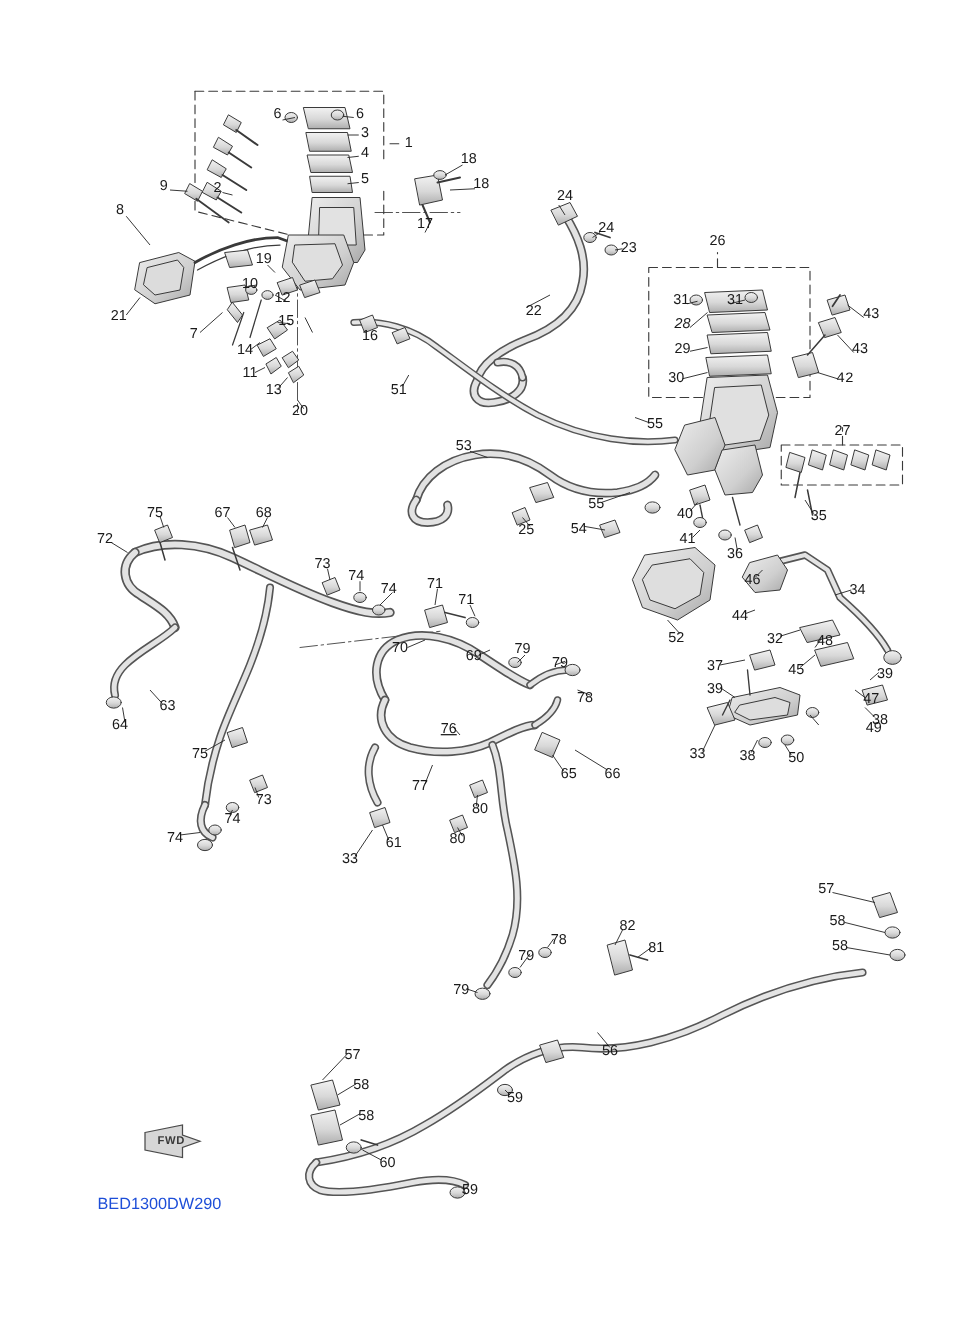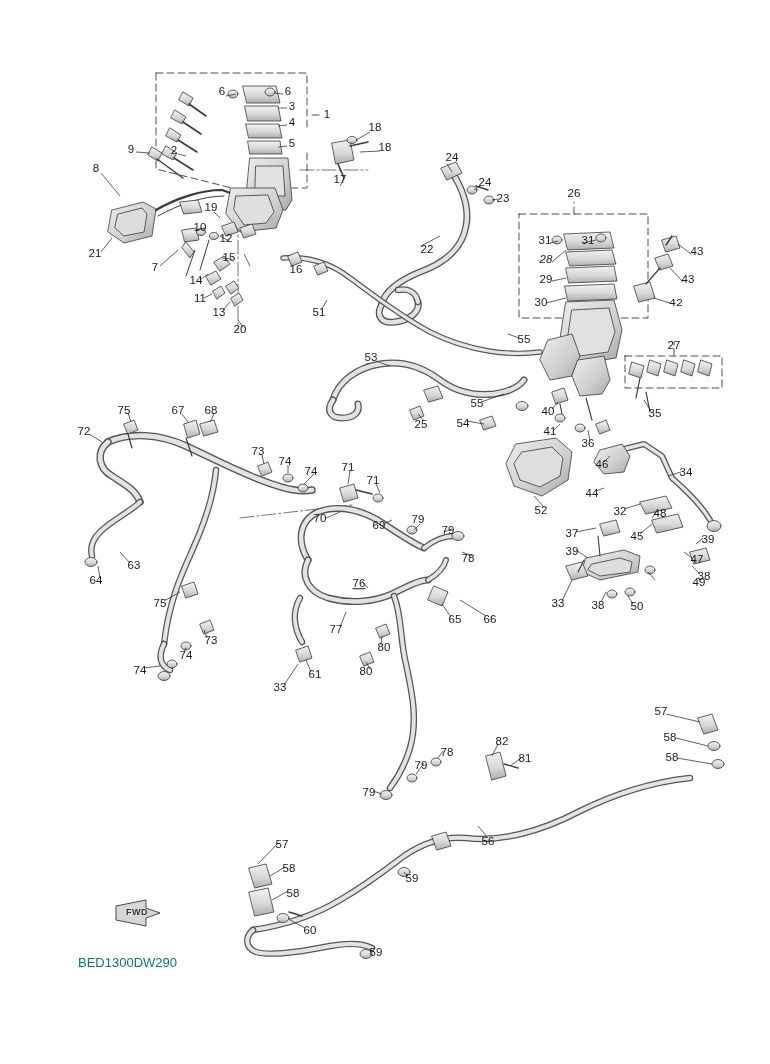--- a/index.html
+++ b/index.html
@@ -35,21 +35,21 @@
     white-space: nowrap;
     transform: translate(-50%, -50%);
     letter-spacing: 0px;
   }
   #part-number {
     position: absolute;
     left: 78px;
     top: 955px;
     font-family: "Liberation Sans", sans-serif;
     font-size: 13px;
-    color: #0f766e;
+    color: #1d4ed8;
     white-space: nowrap;
   }
   #fwd-badge {
     position: absolute;
     left: 112px;
     top: 896px;
     width: 52px;
     height: 34px;
   }
   #fwd-badge .fwd-text {

